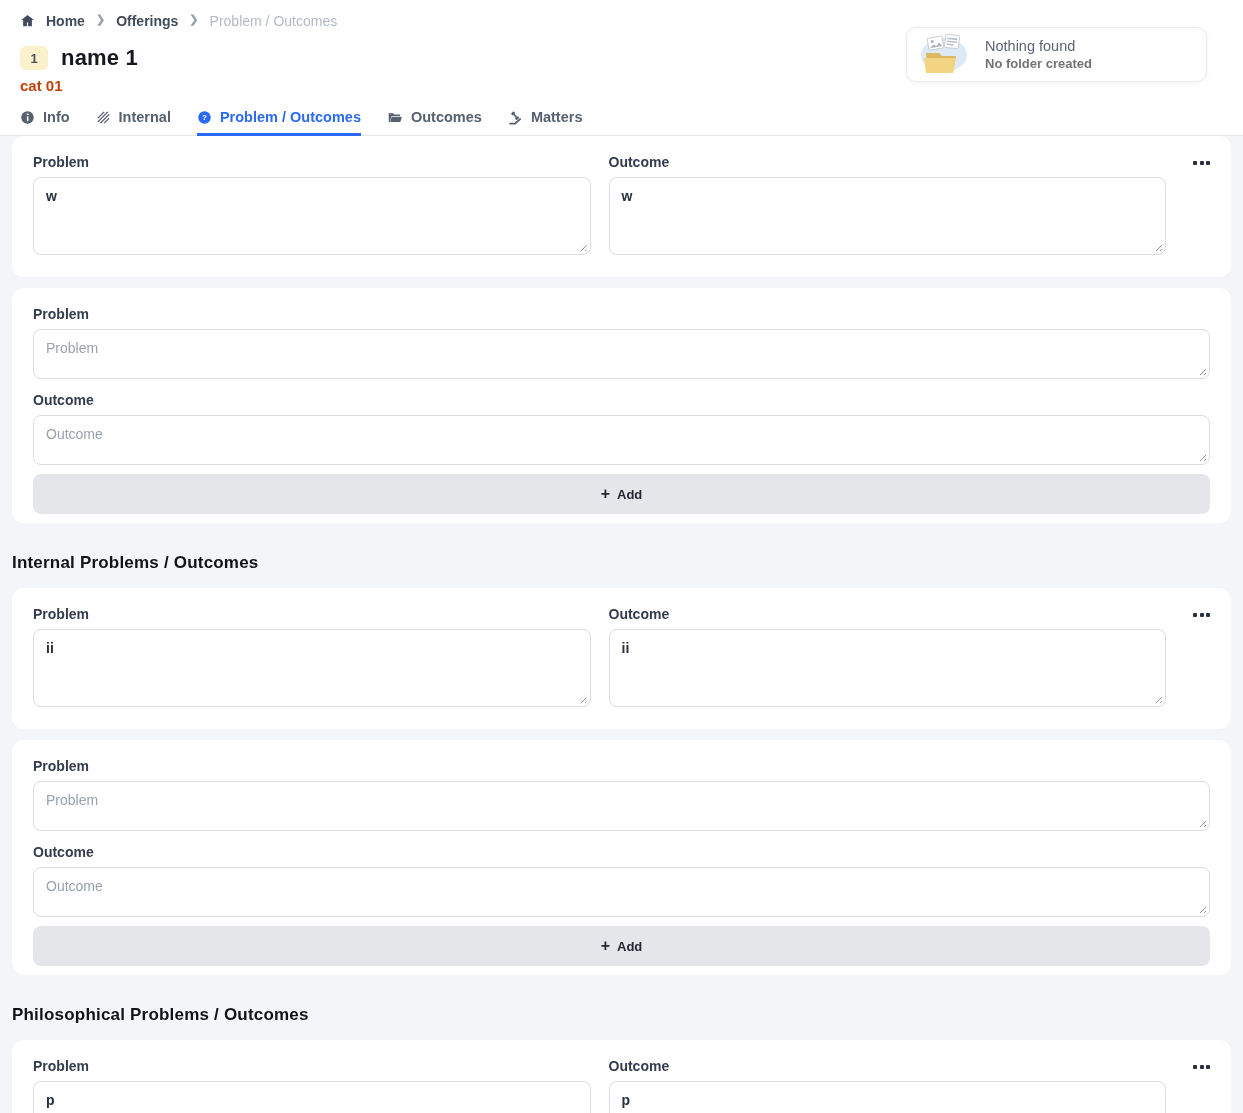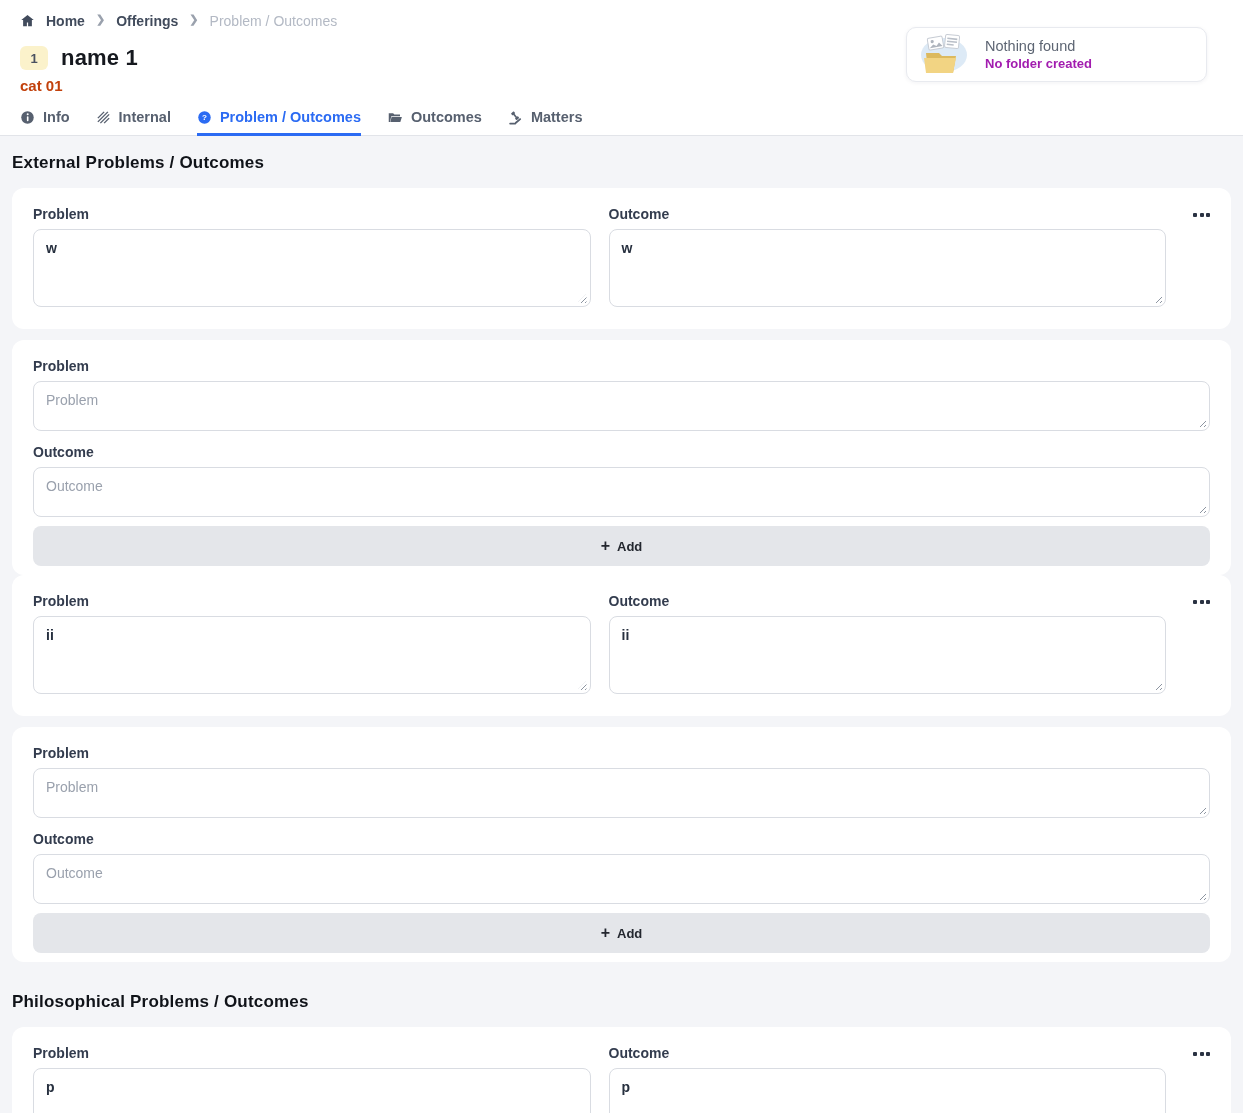--- a/index.html
+++ b/index.html
@@ -20,21 +20,21 @@
 
   .title-row { display:flex; align-items:center; gap:13px; padding:0 20px; margin-top:10px; height:30px; }
   .id-badge { background:#fbf2cb; color:#4a5160; font-size:13px; font-weight:600; min-width:28px; height:24px; border-radius:6px; display:flex; align-items:center; justify-content:center; }
   .page-title { font-size:22px; font-weight:700; color:#15181e; letter-spacing:.2px; }
   .subtitle { padding:0 20px; margin-top:4px; font-size:15px; font-weight:600; color:#c2410c; }
 
   .empty-card { position:absolute; top:27px; right:36px; width:301px; height:55px; background:#fff;
     border:1px solid #e8eaef; border-radius:10px; box-shadow:0 1px 4px rgba(30,40,60,.06);
     display:flex; align-items:center; gap:16px; padding:4px 12px; }
   .empty-title { font-size:14.5px; color:#5d6573; }
-  .empty-sub { font-size:13px; font-weight:700; color:#a21caf; margin-top:2px; }
+  .empty-sub { font-size:13px; font-weight:700; color:#737373; margin-top:2px; }
 
   .tabs { display:flex; align-items:flex-end; gap:26px; padding:0 20px; margin-top:15px; border-bottom:1px solid #e2e4e9; }
   .tab { display:flex; align-items:center; gap:8px; font-size:14.5px; font-weight:600; color:#57606f;
     padding-bottom:8px; border-bottom:3px solid transparent; margin-bottom:-1px; cursor:pointer; white-space:nowrap; }
   .tab.active { color:#2b6bf3; border-bottom-color:#2b6bf3; }
   .tab-ic { display:flex; align-items:center; }
 
   
   .main { padding:0 12px; }
   .section-title { font-size:17px; font-weight:700; color:#101319; margin:30px 0 15px; letter-spacing:.2px; }
@@ -167,21 +167,20 @@
           </svg>
       </span>
       <span>Matters</span>
     </div>
   </div>
 </header>
 
 <main class="main">
 
   <section class="section">
-    <h2 class="section-title">External Problems / Outcomes</h2>
     <div class="card entry-card">
       <div class="field">
         <div class="label">Problem</div>
         <div class="ta-wrap">
           <textarea style="">w</textarea>
           <span class="resize-handle"></span>
         </div>
       </div>
       <div class="field">
         <div class="label">Outcome</div>
@@ -212,20 +211,21 @@
         </div>
       </div>
       <button class="add-btn">
         <span class="plus-icon"></span>
         <span>Add</span>
       </button>
     </div>
   </section>
 
   <section class="section">
+    <h2 class="section-title">Internal Problems / Outcomes</h2>
     <div class="card entry-card">
       <div class="field">
         <div class="label">Problem</div>
         <div class="ta-wrap">
           <textarea style="">ii</textarea>
           <span class="resize-handle"></span>
         </div>
       </div>
       <div class="field">
         <div class="label">Outcome</div>

